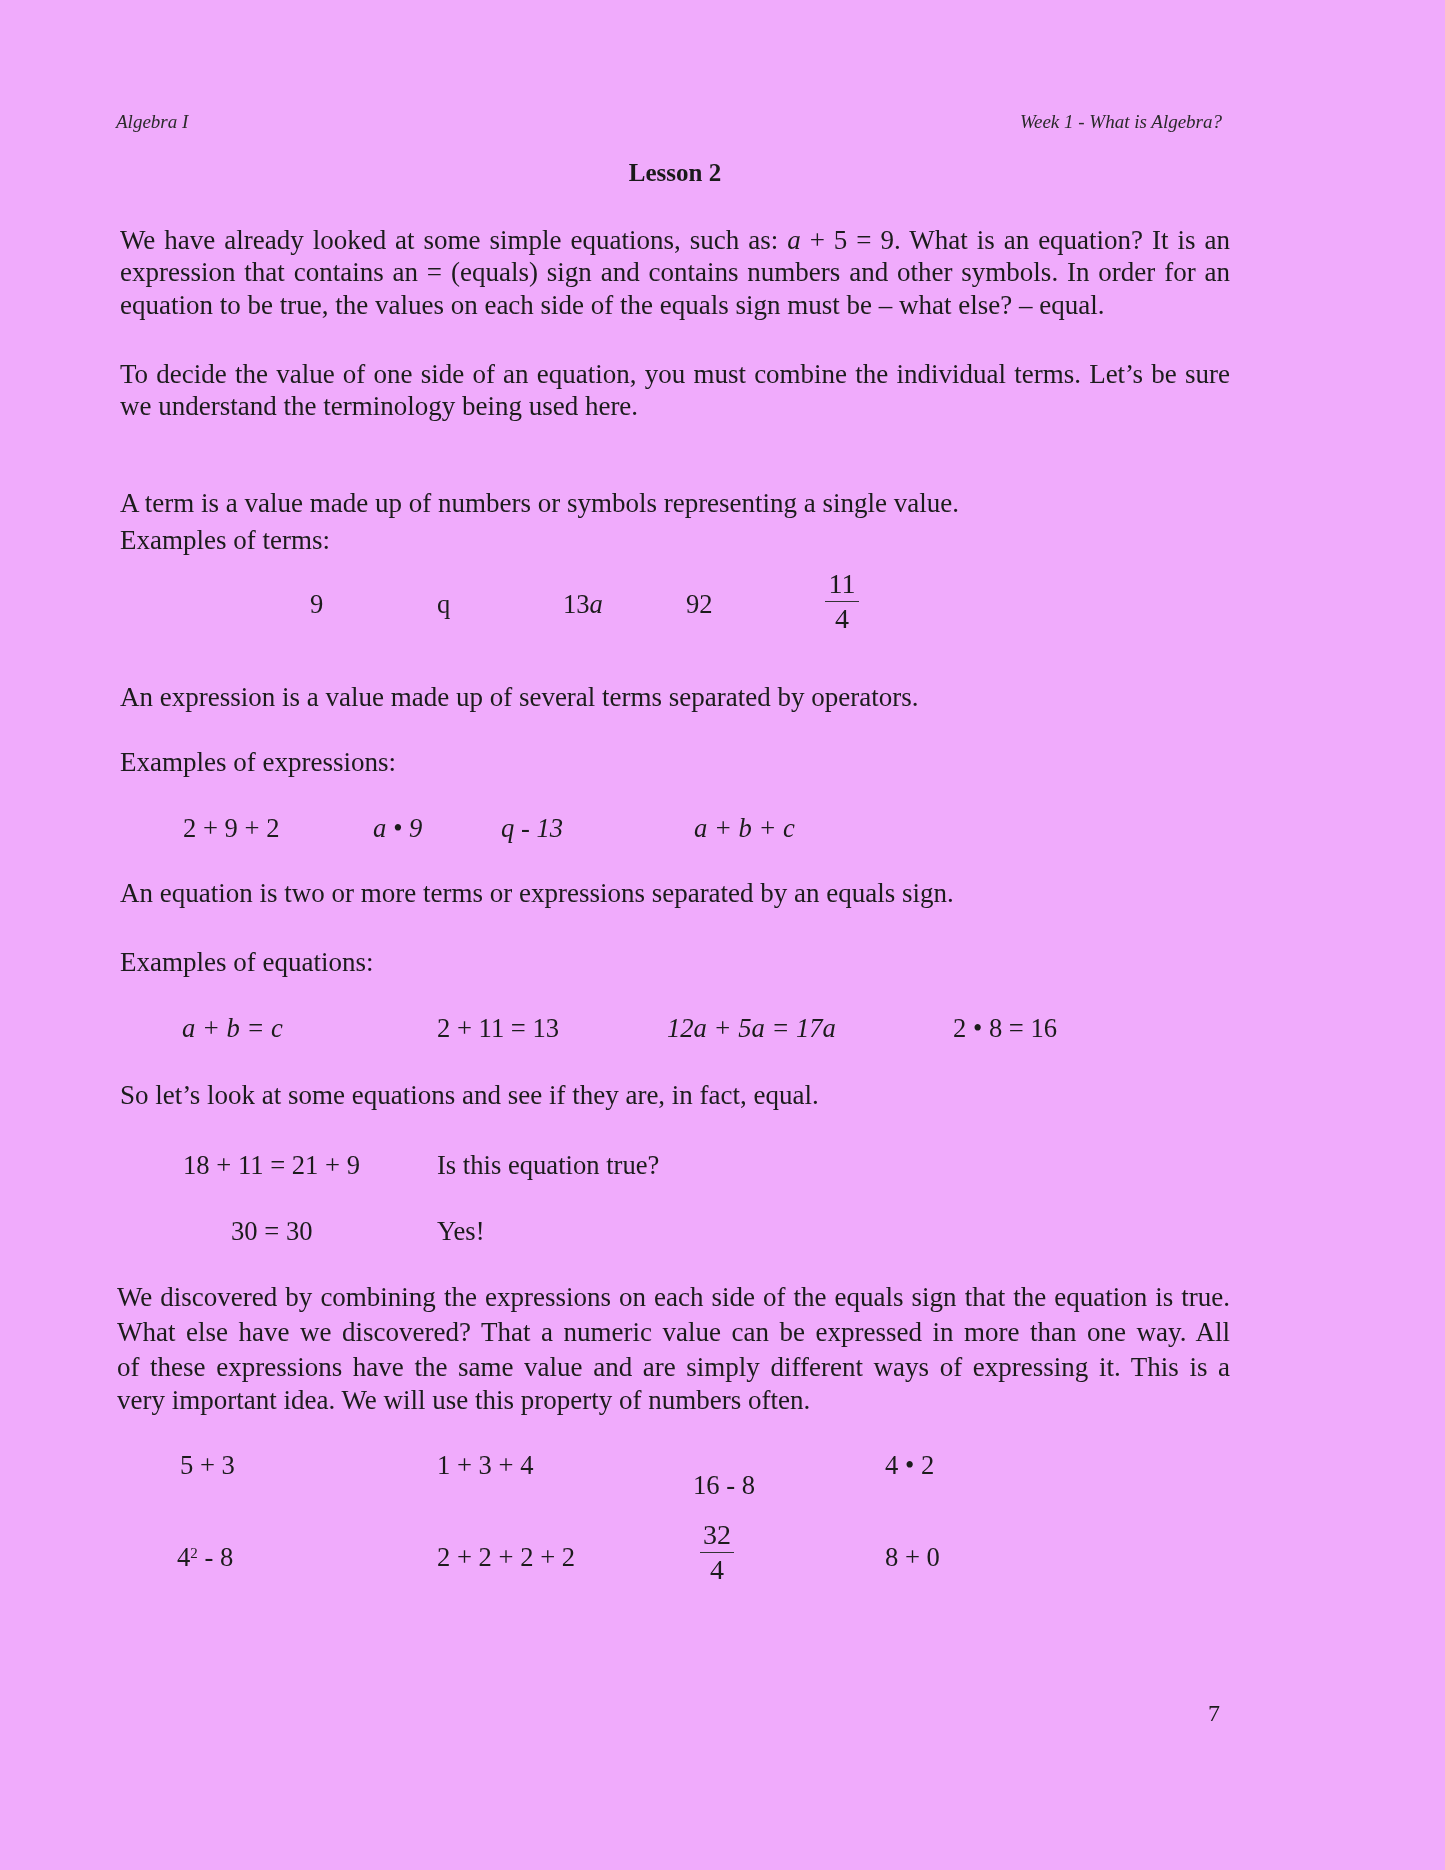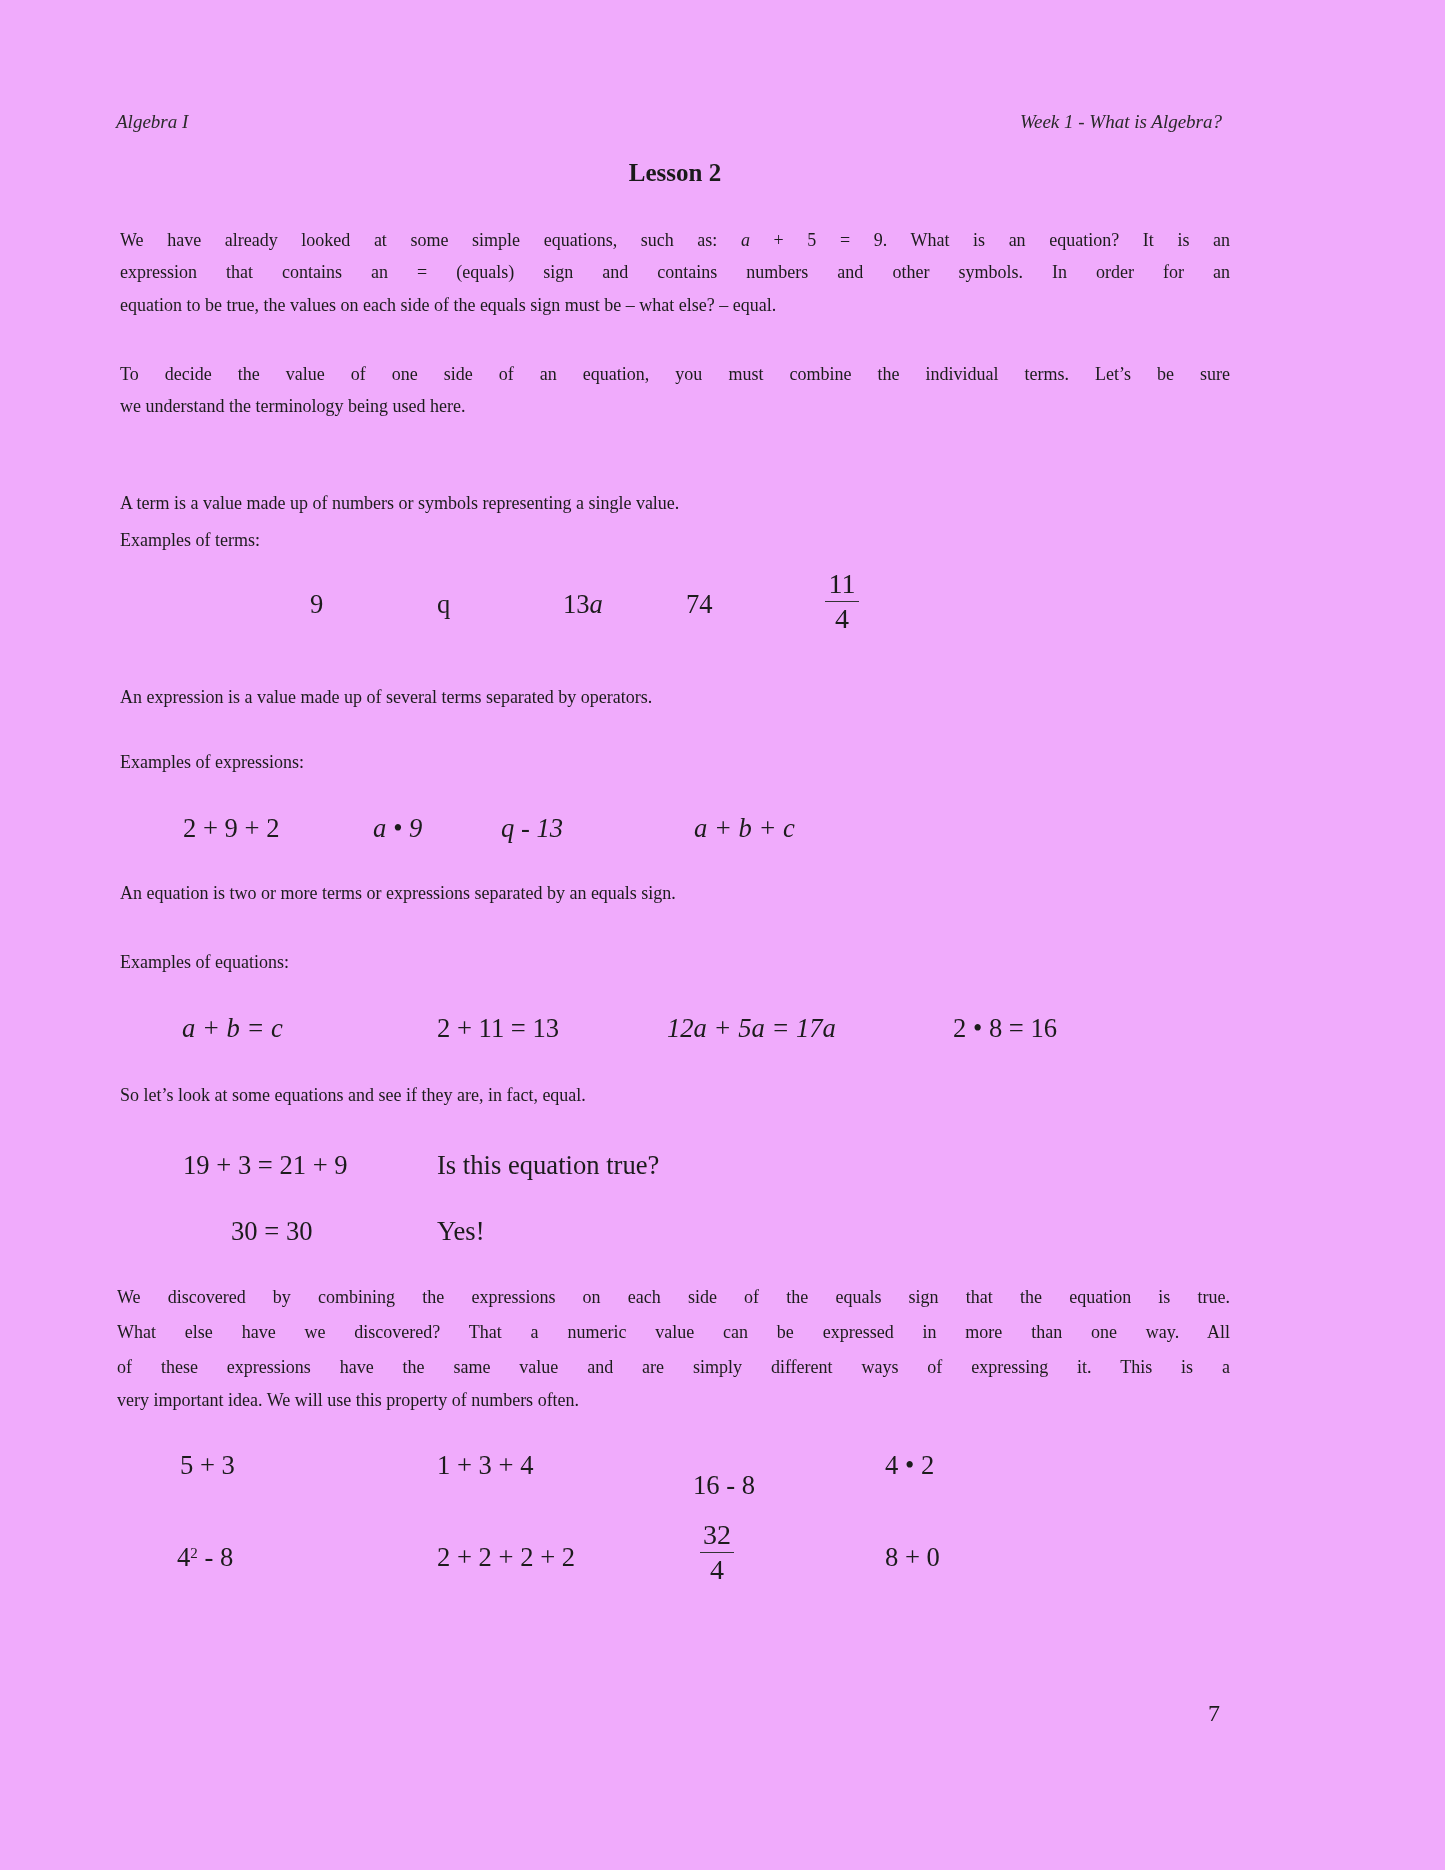--- a/index.html
+++ b/index.html
@@ -1,21 +1,21 @@
 <!DOCTYPE html>
 <html><head>
 <meta charset="utf-8">
 <style>
   html, body { margin: 0; padding: 0; background: #ffffff; }
   body { width: 1445px; height: 1870px; position: relative; overflow: hidden; }
   .page { position: absolute; left: 0; top: 0; width: 1445px; height: 1870px; background: #f0abfc; color: #1c1c1c;
           font-family: "Liberation Serif", "DejaVu Serif", serif; }
   .hdr { position: absolute; font-style: italic; font-size: 19px; line-height: 24px; color: #2a2a2a; }
   .title { position: absolute; font-weight: bold; font-size: 25px; line-height: 30px; width: 300px; left: 525px; text-align: center; color: #1a1a1a; }
-  .line { position: absolute; left: 120px; width: 1110px; font-size: 18px; line-height: 32px; white-space: nowrap; }
+  .line { position: absolute; left: 120px; width: 1110px; font-size: 27px; line-height: 32px; white-space: nowrap; }
   .just { text-align: justify; text-align-last: justify; }
   .m { position: absolute; font-size: 26.6px; line-height: 32px; white-space: nowrap; }
   .frac { position: absolute; width: 60px; text-align: center; font-size: 28px; }
   .frac .num, .frac .den { display: block; line-height: 34px; }
   .frac .bar { display: block; height: 0; border-top: 1.5px solid #333; width: 34px; margin: 0 auto; }
   i, .it { font-style: italic; }
   sup { font-size: 15px; vertical-align: top; position: relative; top: -4px; }
   .pgnum { position: absolute; font-size: 24px; line-height: 30px; }
 </style>
 </head>
@@ -34,21 +34,21 @@
 
   <div class="line just" style="top:358px;">To decide the value of one side of an equation, you must combine the individual terms. Let’s be sure</div>
   <div class="line" style="top:390px;">we understand the terminology being used here.</div>
 
   <div class="line" style="top:458px;margin-top:29px;">A term is a value made up of numbers or symbols representing a single value.</div>
   <div class="line" style="top:524px;">Examples of terms:</div>
 
   <div class="m" style="left:310px; top:588px;">9</div>
   <div class="m" style="left:437px; top:588px;">q</div>
   <div class="m" style="left:563px; top:588px;"><span>13</span><i>a</i></div>
-  <div class="m" style="left:686px; top:588px;">74</div>
+  <div class="m" style="left:686px; top:588px;">92</div>
   <div class="frac" style="left:812px; top:567px;">
     <span class="num">11</span>
     <span class="bar"></span>
     <span class="den">4</span>
   </div>
 
   <div class="line" style="top:681px;">An expression is a value made up of several terms separated by operators.</div>
   <div class="line" style="top:746px;">Examples of expressions:</div>
 
   <div class="m" style="left:183px; top:812px;">2 + 9 + 2</div>
@@ -59,21 +59,21 @@
   <div class="line" style="top:877px;">An equation is two or more terms or expressions separated by an equals sign.</div>
   <div class="line" style="top:946px;">Examples of equations:</div>
 
   <div class="m it" style="left:182px; top:1012px;">a + b = c</div>
   <div class="m" style="left:437px; top:1012px;">2 + 11 = 13</div>
   <div class="m it" style="left:667px; top:1012px;">12a + 5a = 17a</div>
   <div class="m" style="left:953px; top:1012px;">2 • 8 = 16</div>
 
   <div class="line" style="top:1079px;">So let’s look at some equations and see if they are, in fact, equal.</div>
 
-  <div class="m" style="left:183px; top:1149px;">19 + 3 = 21 + 9</div>
+  <div class="m" style="left:183px; top:1149px;">18 + 11 = 21 + 9</div>
   <div class="m" style="left:437px; top:1149px;">Is this equation true?</div>
   <div class="m" style="left:231px; top:1215px;">30 = 30</div>
   <div class="m" style="left:437px; top:1215px;">Yes!</div>
 
   <div class="line just" style="top:1281px; left:117px; width:1113px;">We discovered by combining the expressions on each side of the equals sign that the equation is true.</div>
   <div class="line just" style="top:1316px; left:117px; width:1113px;">What else have we discovered? That a numeric value can be expressed in more than one way. All</div>
   <div class="line just" style="top:1351px; left:117px; width:1113px;">of these expressions have the same value and are simply different ways of expressing it. This is a</div>
   <div class="line" style="top:1384px; left:117px;">very important idea. We will use this property of numbers often.</div>
 
   <div class="m" style="left:180px; top:1449px;">5 + 3</div>

